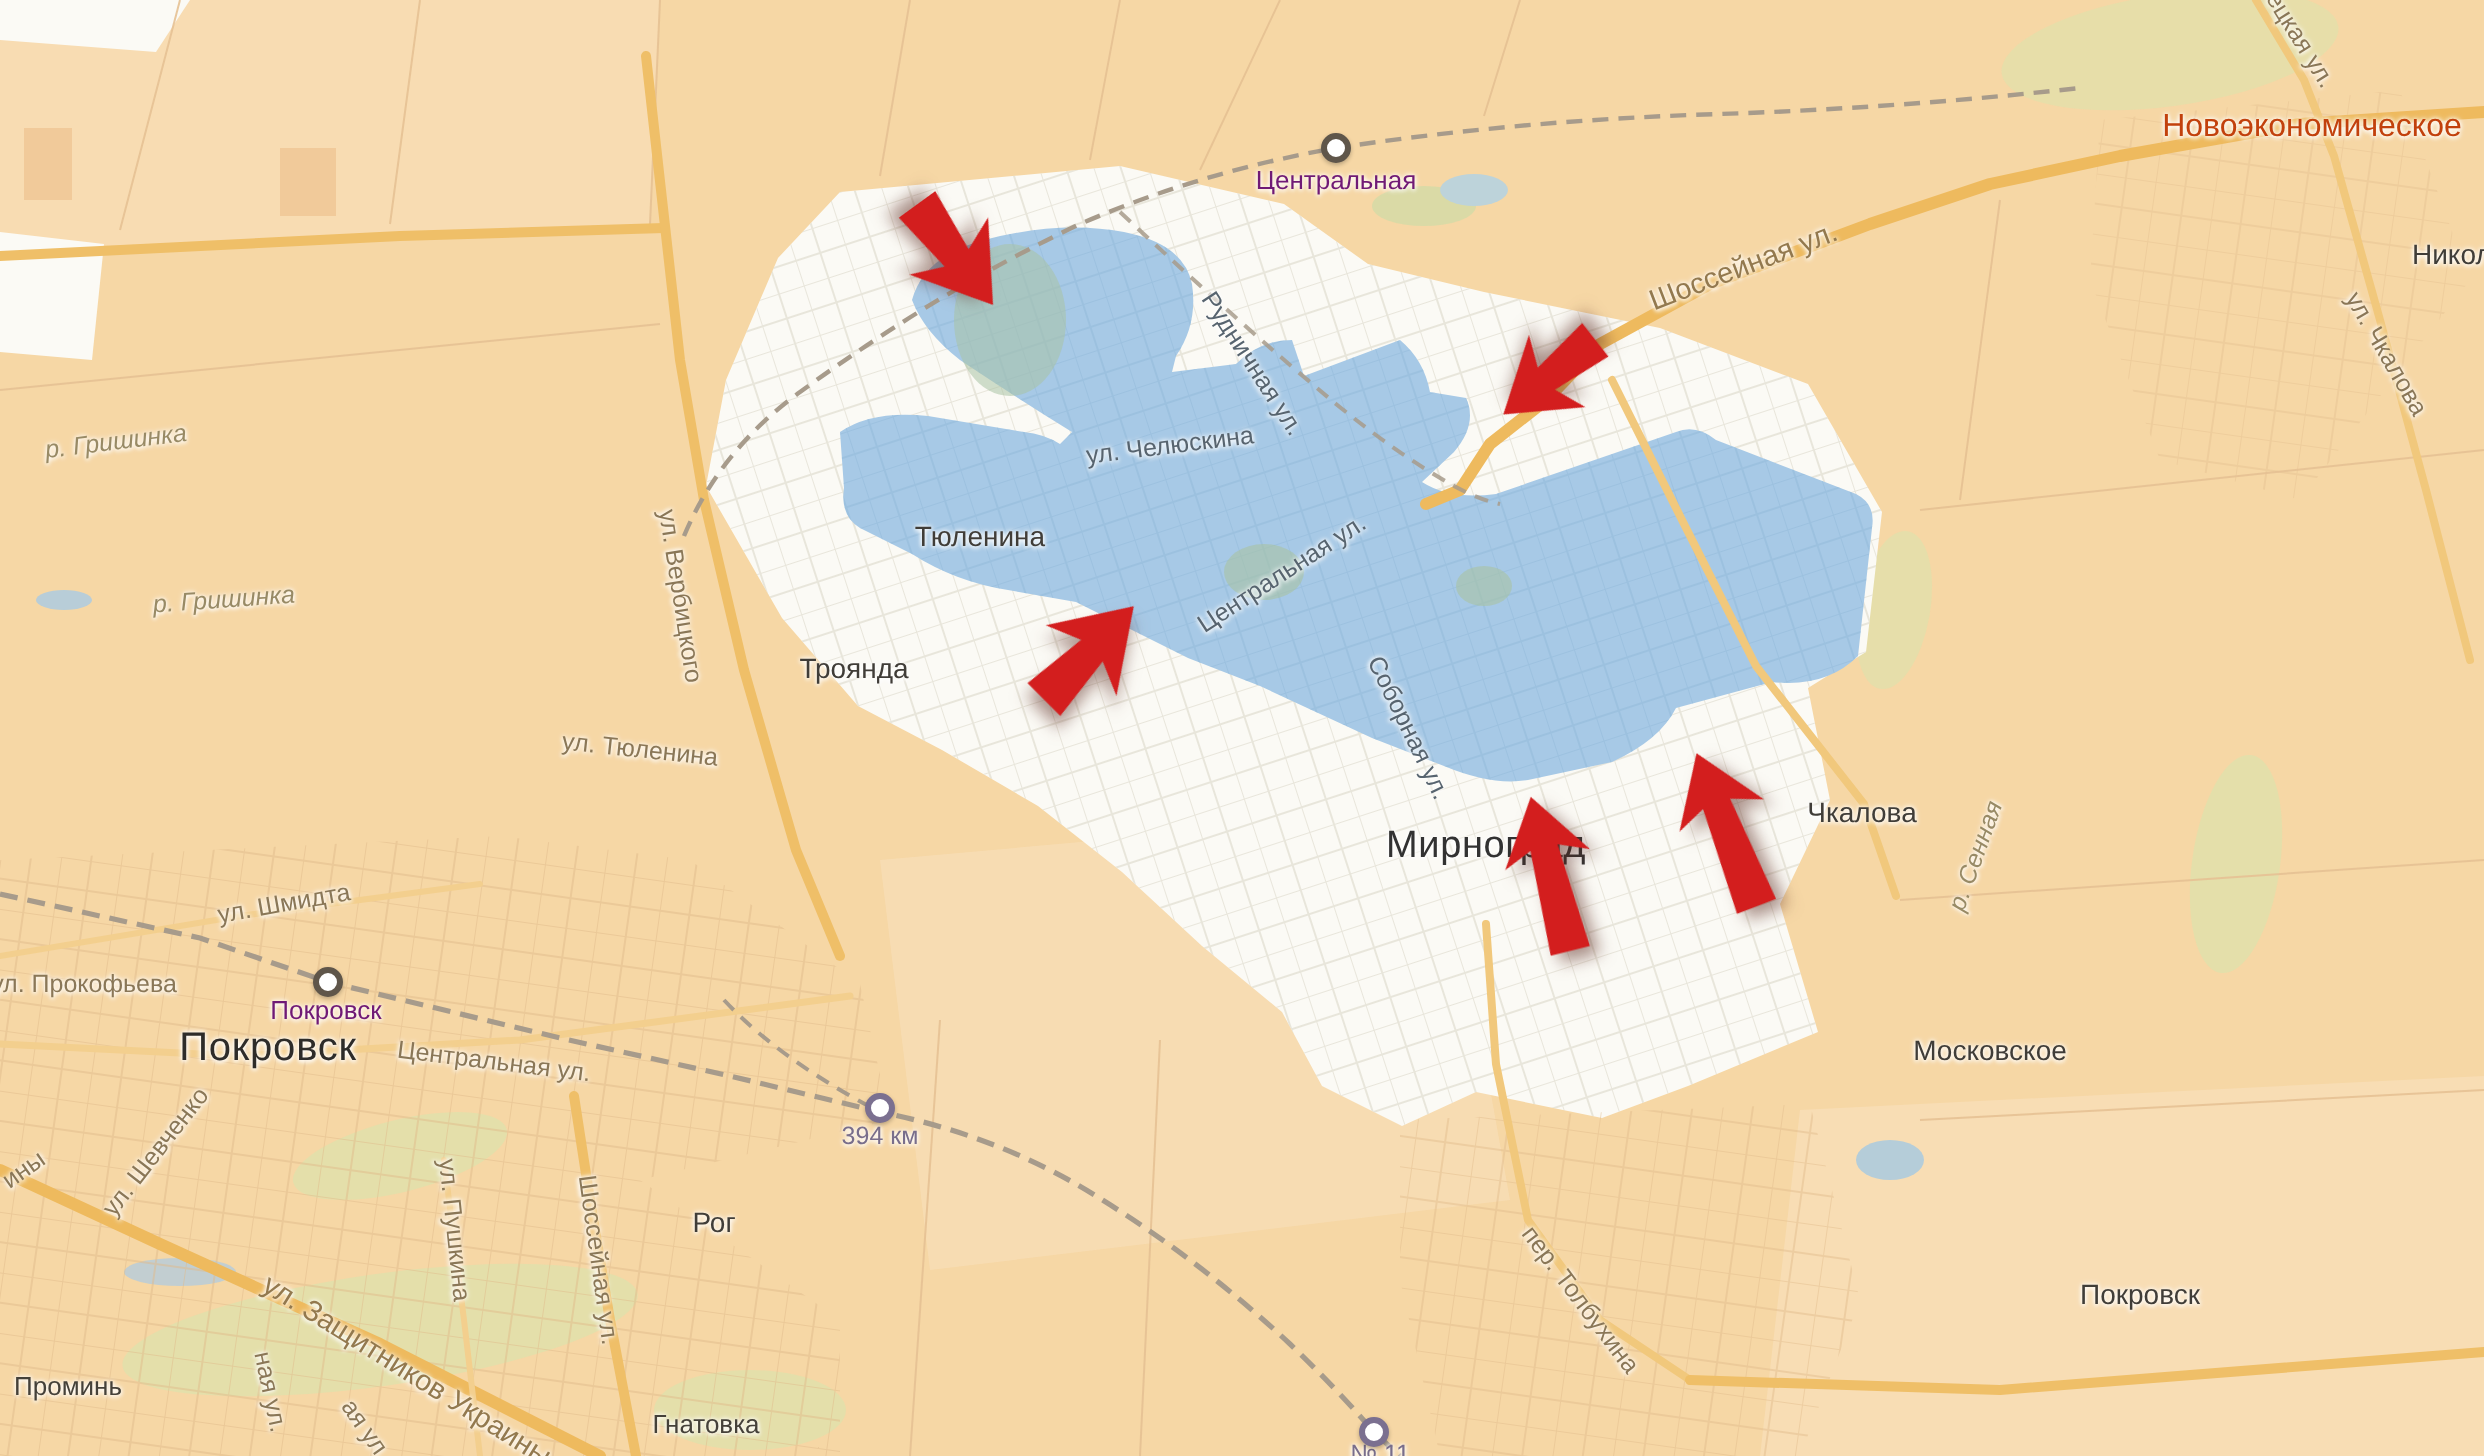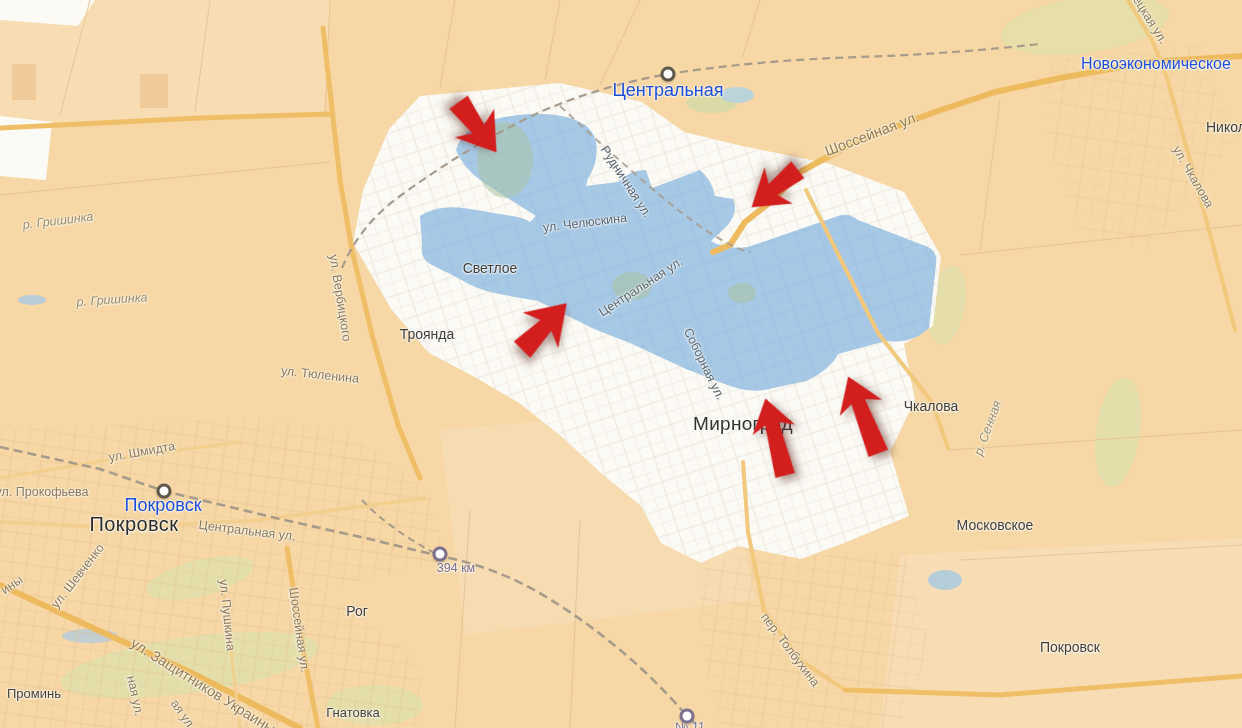--- a/index.html
+++ b/index.html
@@ -10,28 +10,28 @@
   }
   #map svg.base{position:absolute;left:0;top:0;}
   .lbl{
     position:absolute;white-space:nowrap;line-height:1;
     transform:translate(-50%,-50%);
     text-shadow:0 0 2px rgba(255,255,255,.95),0 0 3px rgba(255,255,255,.9),0 1px 2px rgba(255,255,255,.85);
     pointer-events:none;
   }
   .city-lg{font-size:20px;color:#2e2c29;letter-spacing:.4px;}
   .city-md{font-size:19px;color:#323232;letter-spacing:.3px;}
-  .town-lg{font-size:16px;color:#1d4ed8;}
+  .town-lg{font-size:16px;color:#c2410c;}
   .town{font-size:14px;color:#403d38;}
   .town-sm{font-size:13px;color:#454139;}
   .street{font-size:12.5px;color:#8a7757;}
   .street-lg{font-size:14.5px;color:#93794e;}
   .street-blue{font-size:12.5px;color:#57646f;}
   .river{font-size:12.5px;font-style:italic;color:#988a65;}
-  .station-name{font-size:18px;color:#1d4ed8;}
+  .station-name{font-size:13px;color:#701a75;}
   .station-km{font-size:12.5px;color:#796e8b;}
   .station-dot{
     position:absolute;width:9px;height:9px;border-radius:50%;
     background:#fff;transform:translate(-50%,-50%);
     box-shadow:0 1px 2px rgba(0,0,0,.25);
   }
   .dot-rail{border:3px solid #5f564a;}
   .dot-km{border:3px solid #7b7090;}
   .arrow{position:absolute;filter:drop-shadow(4px 5px 4px rgba(90,40,30,.5));}
 </style>
@@ -139,21 +139,21 @@
   <span class="lbl town-lg" style="left:1156px;top:64px">Новоэкономическое</span>
   <span class="lbl town" style="left:1206px;top:127px;transform:translate(0,-50%)">Никол</span>
   <span class="lbl station-name" style="left:668px;top:90px">Центральная</span>
   <span class="lbl street-lg" style="left:872px;top:134px;transform:translate(-50%,-50%) rotate(-21deg)">Шоссейная ул.</span>
   <span class="lbl street" style="left:1150px;top:20px;transform:translate(-50%,-50%) rotate(58deg)">ецкая ул.</span>
   <span class="lbl street" style="left:1193px;top:177px;transform:translate(-50%,-50%) rotate(60deg)">ул. Чкалова</span>
   <span class="lbl street-blue" style="left:626px;top:182px;transform:translate(-50%,-50%) rotate(57deg)">Рудничная ул.</span>
   <span class="lbl street-blue" style="left:585px;top:223px;transform:translate(-50%,-50%) rotate(-7deg)">ул. Челюскина</span>
   <span class="lbl street-blue" style="left:641px;top:287px;transform:translate(-50%,-50%) rotate(-33deg)">Центральная ул.</span>
   <span class="lbl street-blue" style="left:704px;top:364px;transform:translate(-50%,-50%) rotate(64deg)">Соборная ул.</span>
-  <span class="lbl town" style="left:490px;top:268px">Светлое</span>
+  <span class="lbl town" style="left:490px;top:268px">Тюленина</span>
   <span class="lbl town" style="left:427px;top:334px">Троянда</span>
   <span class="lbl city-md" style="left:743px;top:423px">Мирноград</span>
   <span class="lbl town" style="left:931px;top:406px">Чкалова</span>
   <span class="lbl town" style="left:995px;top:525px">Московское</span>
   <span class="lbl river" style="left:988px;top:428px;transform:translate(-50%,-50%) rotate(-70deg)">р. Сенная</span>
   <span class="lbl river" style="left:58px;top:221px;transform:translate(-50%,-50%) rotate(-7deg)">р. Гришинка</span>
   <span class="lbl river" style="left:112px;top:300px;transform:translate(-50%,-50%) rotate(-4deg)">р. Гришинка</span>
   <span class="lbl street" style="left:340px;top:298px;transform:translate(-50%,-50%) rotate(81deg)">ул. Вербицкого</span>
   <span class="lbl street" style="left:320px;top:375px;transform:translate(-50%,-50%) rotate(6deg)">ул. Тюленина</span>
   <span class="lbl street" style="left:142px;top:452px;transform:translate(-50%,-50%) rotate(-10deg)">ул. Шмидта</span>
@@ -164,21 +164,21 @@
   <span class="lbl street" style="left:78px;top:576px;transform:translate(-50%,-50%) rotate(-52deg)">ул. Шевченко</span>
   <span class="lbl street" style="left:12px;top:585px;transform:translate(-50%,-50%) rotate(-35deg)">ины</span>
   <span class="lbl street" style="left:227px;top:615px;transform:translate(-50%,-50%) rotate(84deg)">ул. Пушкина</span>
   <span class="lbl street" style="left:299px;top:630px;transform:translate(-50%,-50%) rotate(82deg)">Шоссейная ул.</span>
   <span class="lbl street" style="left:135px;top:696px;transform:translate(-50%,-50%) rotate(78deg)">ная ул.</span>
   <span class="lbl street" style="left:183px;top:715px;transform:translate(-50%,-50%) rotate(55deg)">ая ул.</span>
   <span class="lbl street-lg" style="left:203px;top:686px;transform:translate(-50%,-50%) rotate(32deg)">ул. Защитников Украины</span>
   <span class="lbl town-sm" style="left:34px;top:693px">Проминь</span>
   <span class="lbl town" style="left:357px;top:611px">Рог</span>
   <span class="lbl town-sm" style="left:353px;top:712px">Гнатовка</span>
-  <span class="lbl station-km" style="left:456px;top:568px">394 км</span>
+  <span class="lbl station-km" style="left:440px;top:568px">394 км</span>
   <span class="lbl station-km" style="left:690px;top:727px">№ 11</span>
   <span class="lbl street" style="left:790px;top:650px;transform:translate(-50%,-50%) rotate(53deg)">пер. Толбухина</span>
   <span class="lbl town" style="left:1070px;top:647px">Покровск</span>
 
   <div class="station-dot dot-rail" style="left:668px;top:74px"></div>
   <div class="station-dot dot-rail" style="left:164px;top:491px"></div>
   <div class="station-dot dot-km" style="left:440px;top:554px"></div>
   <div class="station-dot dot-km" style="left:687px;top:716px"></div>
 
   <svg class="arrow" style="left:448px;top:92px;width:60px;height:70px;transform:rotate(144deg)" viewBox="0 0 100 118">

